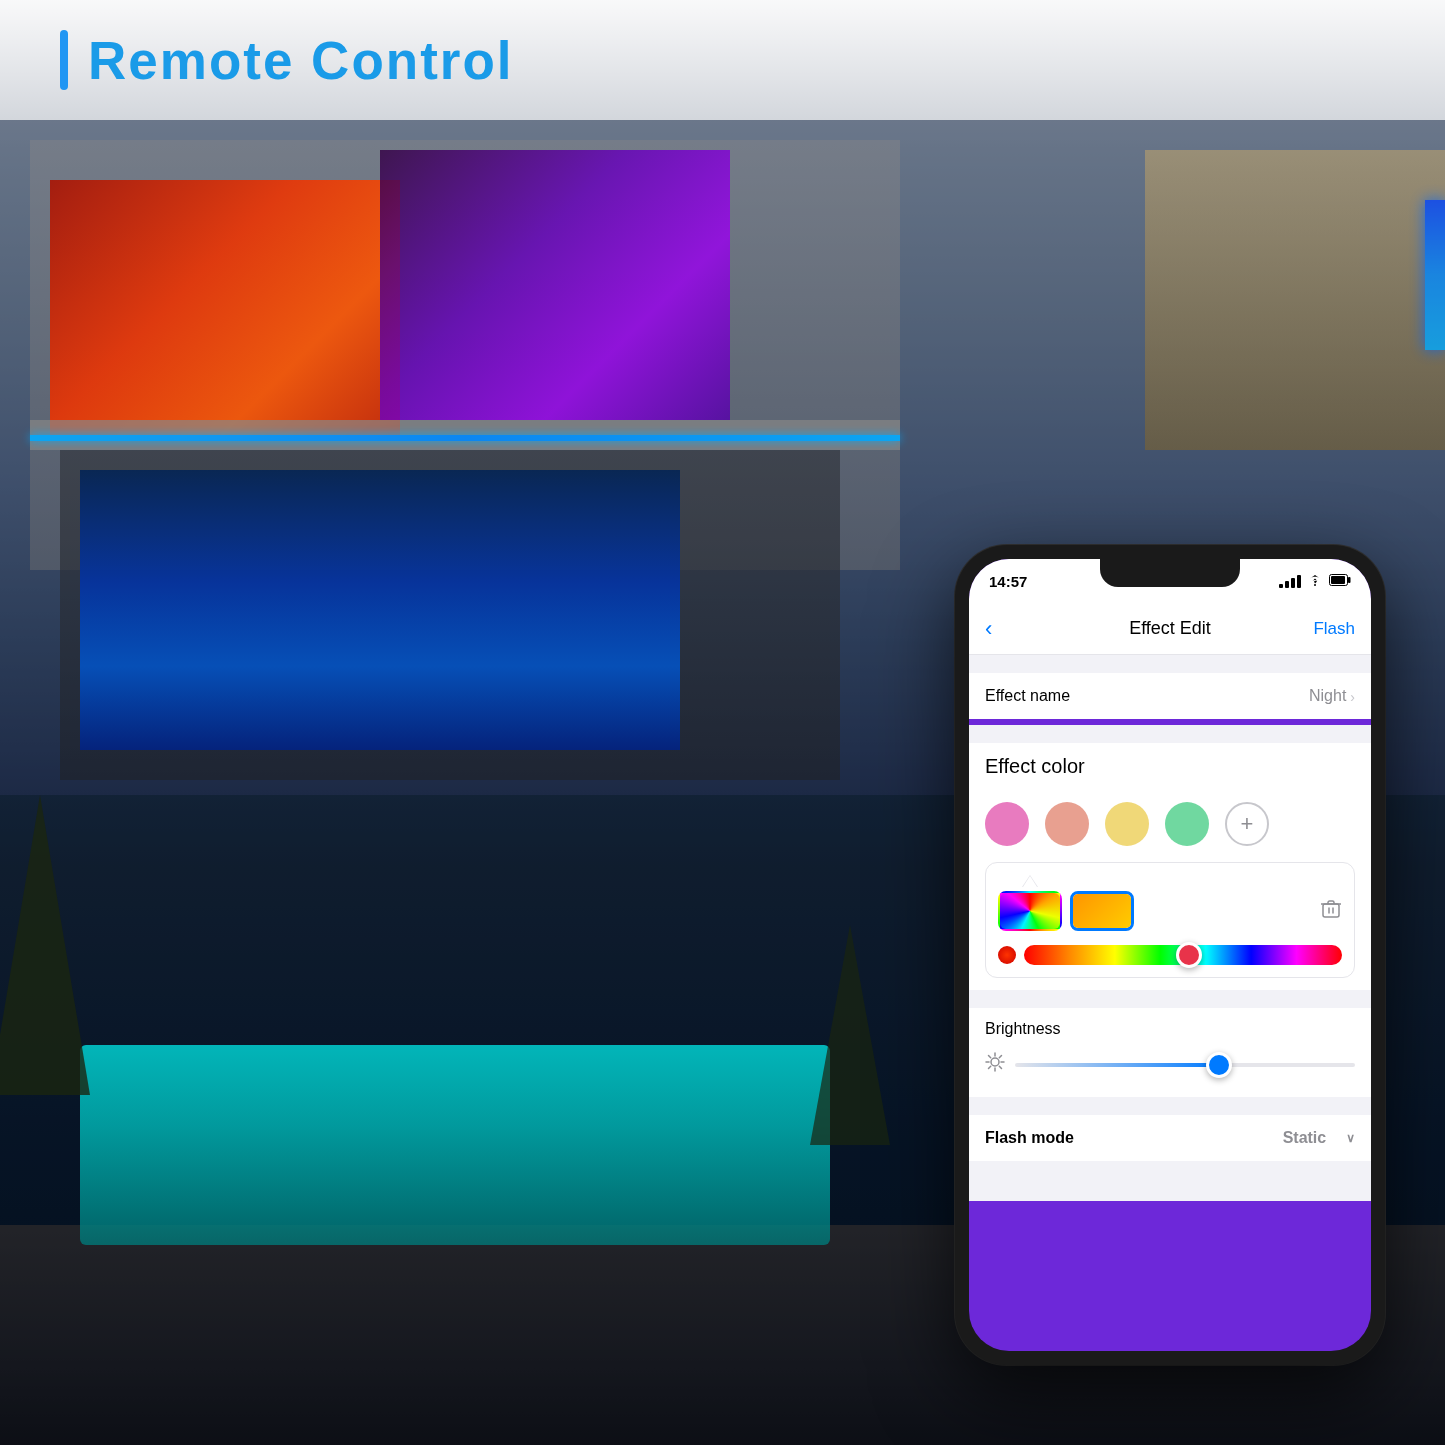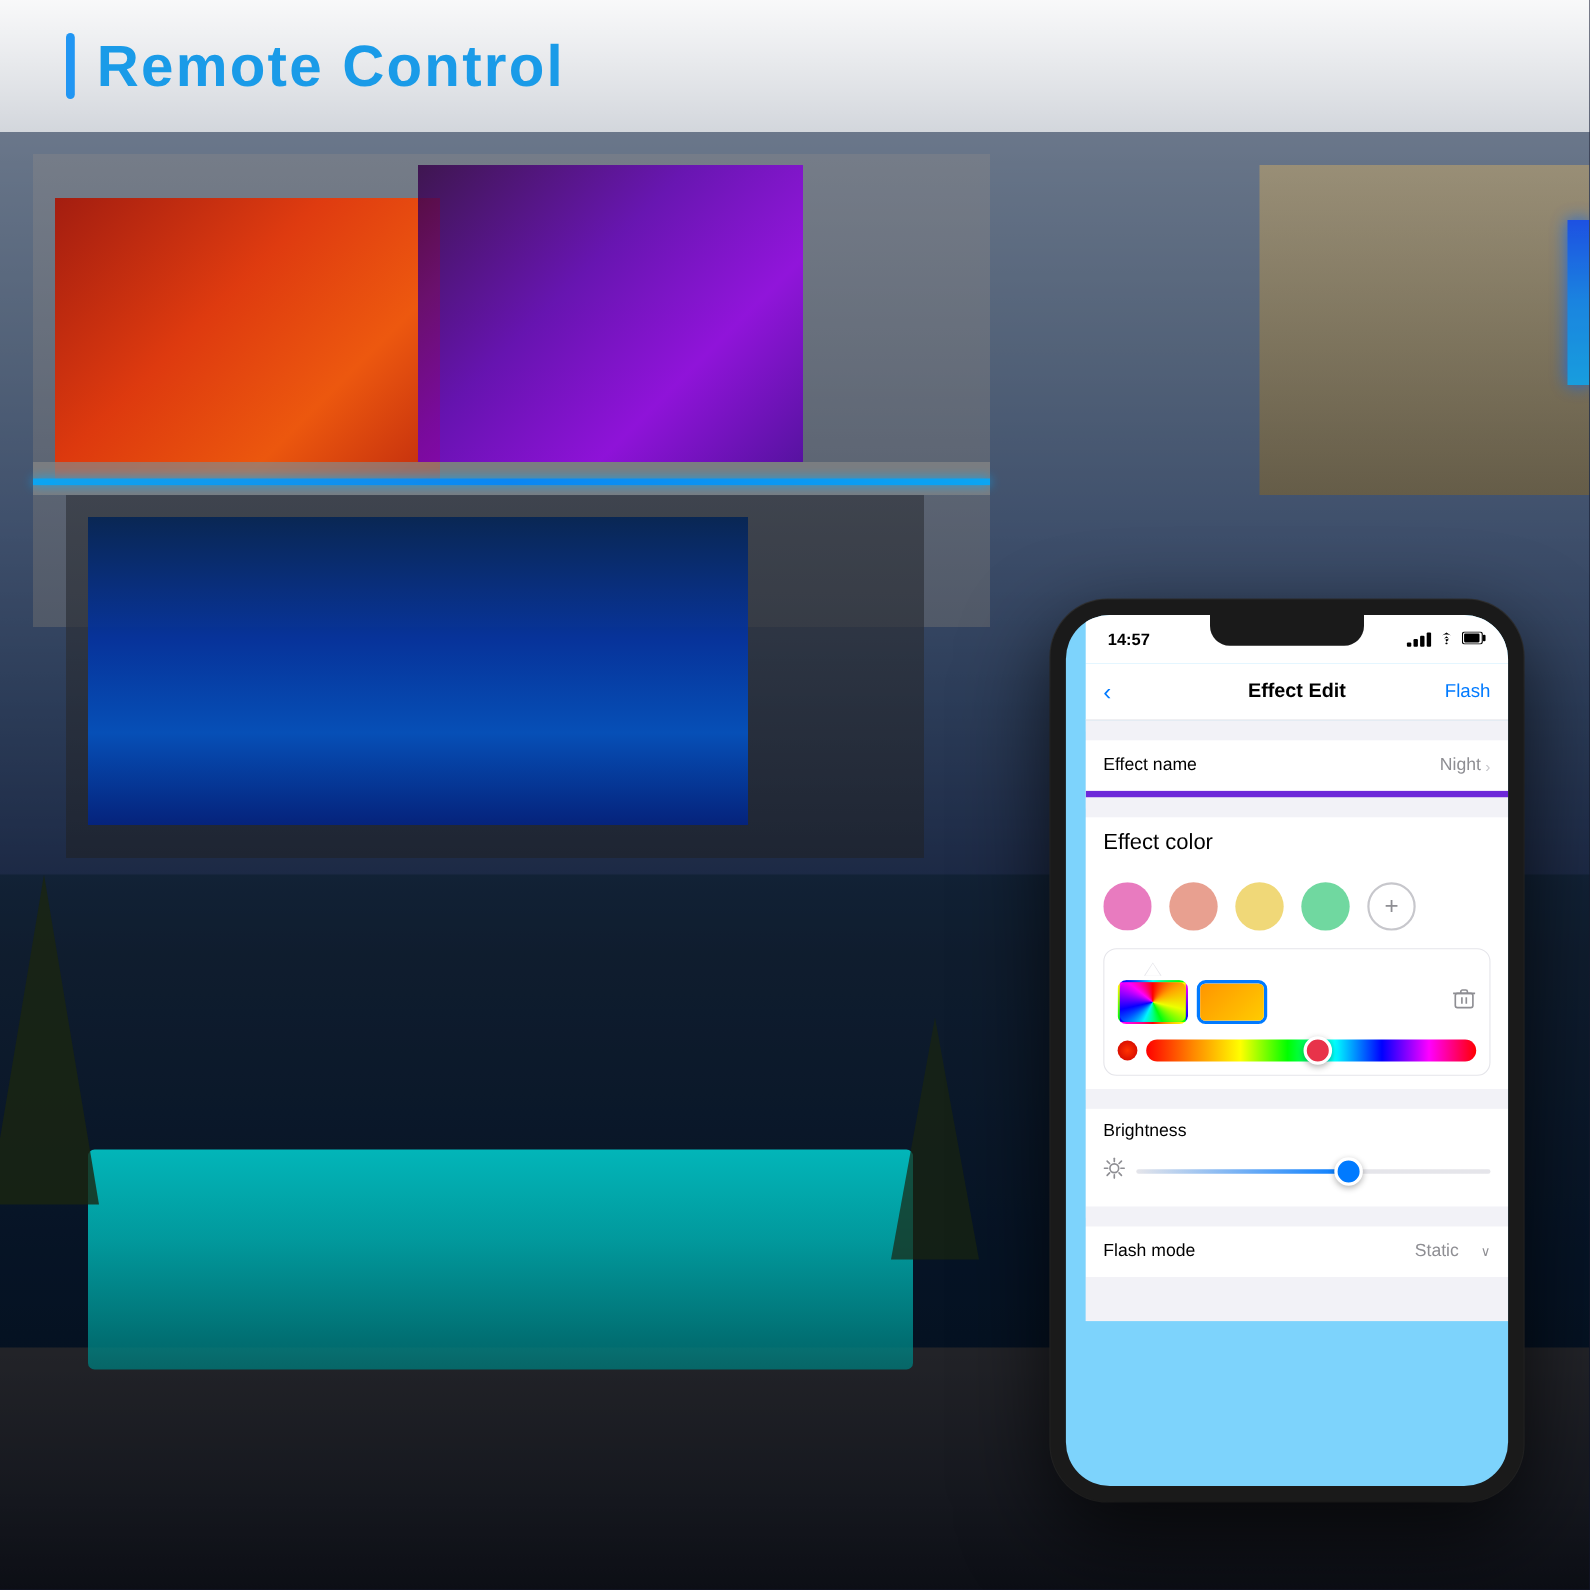--- a/index.html
+++ b/index.html
@@ -99,25 +99,24 @@
       height: 28px;
       background: #1a1a1a;
       border-radius: 0 0 18px 18px;
       z-index: 30;
     }
 
     
     .phone-screen {
       width: 100%;
       height: 100%;
-      background: #7dd3fc;
+      background: #6d28d9;
       border-radius: 40px;
       overflow: hidden;
       position: relative;
-      padding-left: 18px;
     }
 
     
     .status-bar {
       width: 100%;
       height: 44px;
       background: white;
       display: flex;
       align-items: center;
       justify-content: space-between;
@@ -170,21 +169,21 @@
       display: flex;
       align-items: center;
       gap: 4px;
     }
 
     .nav-title {
       position: absolute;
       left: 50%;
       transform: translateX(-50%);
       font-size: 18px;
-      font-weight: 700;
+      font-weight: 400;
       color: #000;
     }
 
     .nav-done {
       position: absolute;
       right: 16px;
       color: #007AFF;
       font-size: 17px;
       font-weight: 400;
     }
@@ -395,20 +394,21 @@
     }
 
     
     .flash-section {
       background: white;
       margin: 8px 0 0 0;
       padding: 14px 16px;
       display: flex;
       align-items: center;
       justify-content: space-between;
+      font-weight: bold;
     }
 
     .flash-label {
       font-size: 16px;
       color: #000;
     }
 
     .flash-value {
       font-size: 16px;
       color: #8e8e93;

